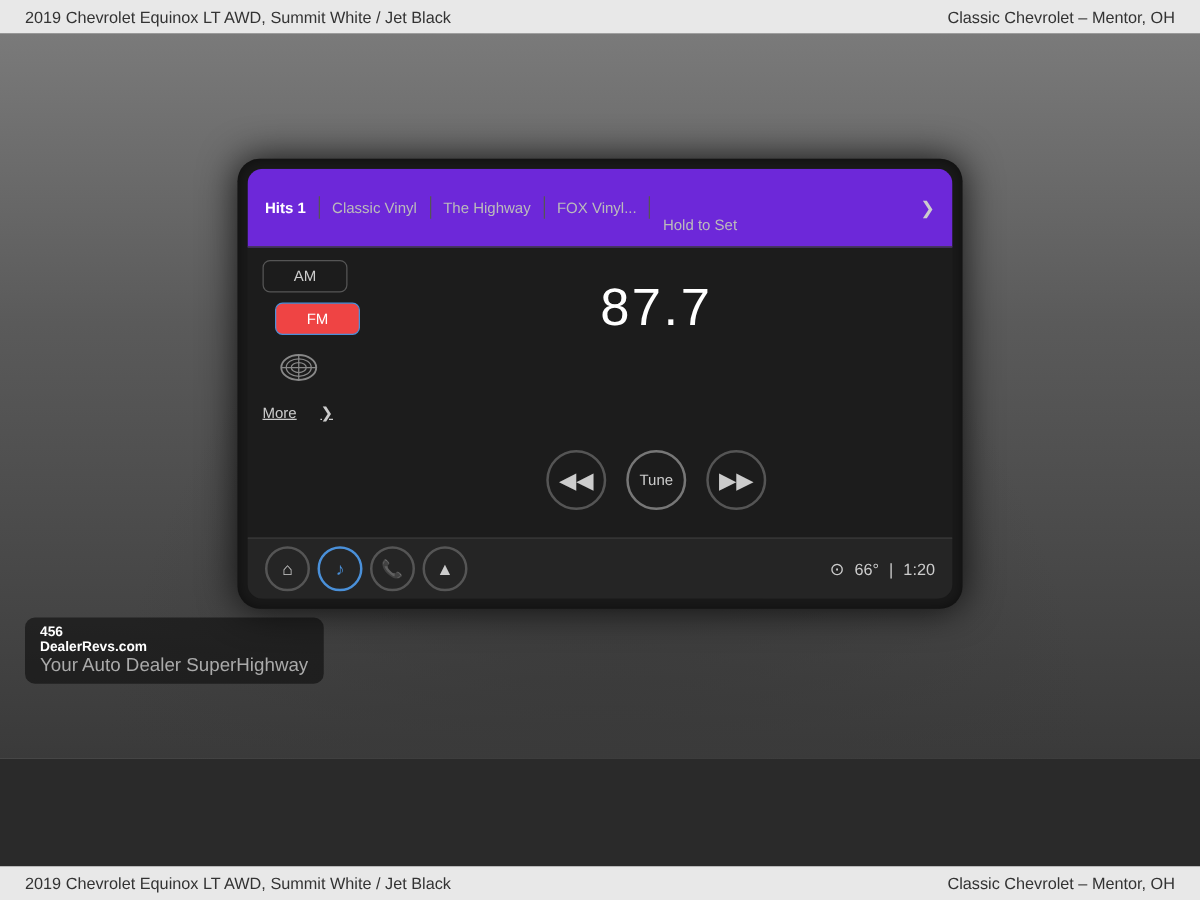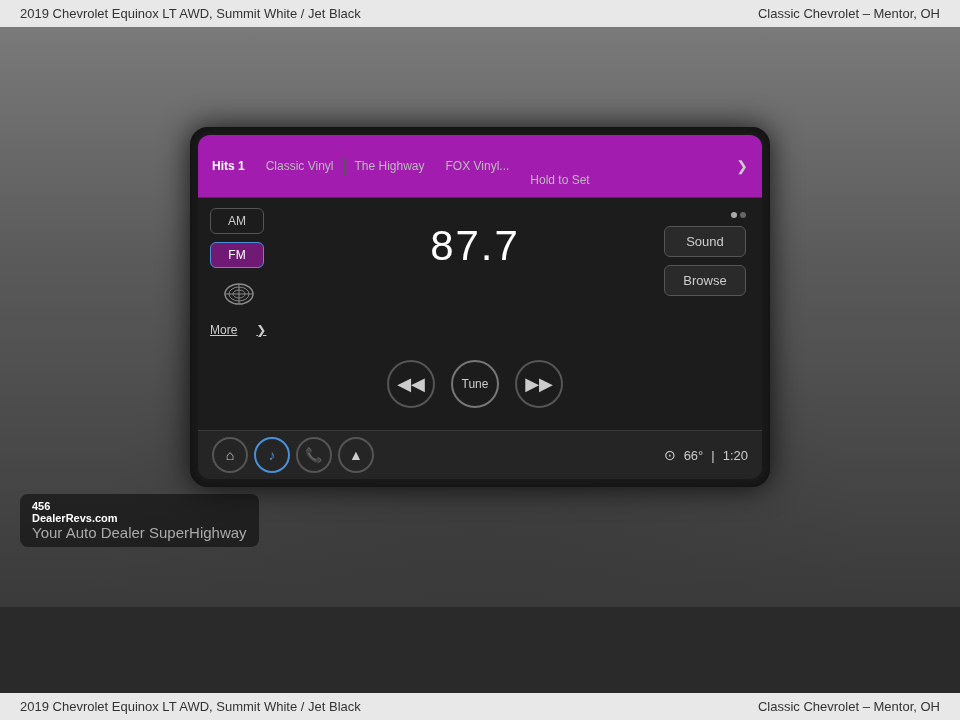--- a/index.html
+++ b/index.html
@@ -66,21 +66,21 @@
       border-radius: 12px;
       width: 100%;
       height: 100%;
       overflow: hidden;
       display: flex;
       flex-direction: column;
     }
 
     
     .presets-bar {
-      background: #a21caf;
+      background: #6d28d9;
       border-bottom: 1px solid #3a3a3a;
       padding: 8px 14px;
       display: flex;
       align-items: center;
       gap: 0;
       font-size: 12px;
       color: #ccc;
       flex-shrink: 0;
     }
 
@@ -133,27 +133,28 @@
 
     .source-btn {
       background: transparent;
       border: 1px solid #555;
       border-radius: 6px;
       color: #ccc;
       padding: 5px 8px;
       font-size: 12px;
       cursor: pointer;
       text-align: center;
-      width: 54px;
+      width: 68px;
     }
 
     .source-btn.active {
-      background: #701a75;
+      background: #ef4444;
       border-color: #4a90d9;
       color: #fff;
+      margin-left: 10px;
     }
 
     .sirius-icon {
       width: 50px;
       height: 35px;
       display: flex;
       align-items: center;
       justify-content: center;
       margin-left: 4px;
     }
@@ -394,28 +395,20 @@
               <button class="ctrl-btn">
                 <span>◀◀</span>
               </button>
               <button class="ctrl-btn tune">Tune</button>
               <button class="ctrl-btn">
                 <span>▶▶</span>
               </button>
             </div>
           </div>
 
-          <div class="right-sidebar">
-            <div class="dots-indicator">
-              <div class="dot active"></div>
-              <div class="dot"></div>
-            </div>
-            <button class="action-btn">Sound</button>
-            <button class="action-btn">Browse</button>
-          </div>
 
         </div>
 
         <div class="bottom-bar">
           <div class="nav-icons">
             <button class="nav-icon-btn">
               <span>⌂</span>
             </button>
             <button class="nav-icon-btn active">
               <span>♪</span>

